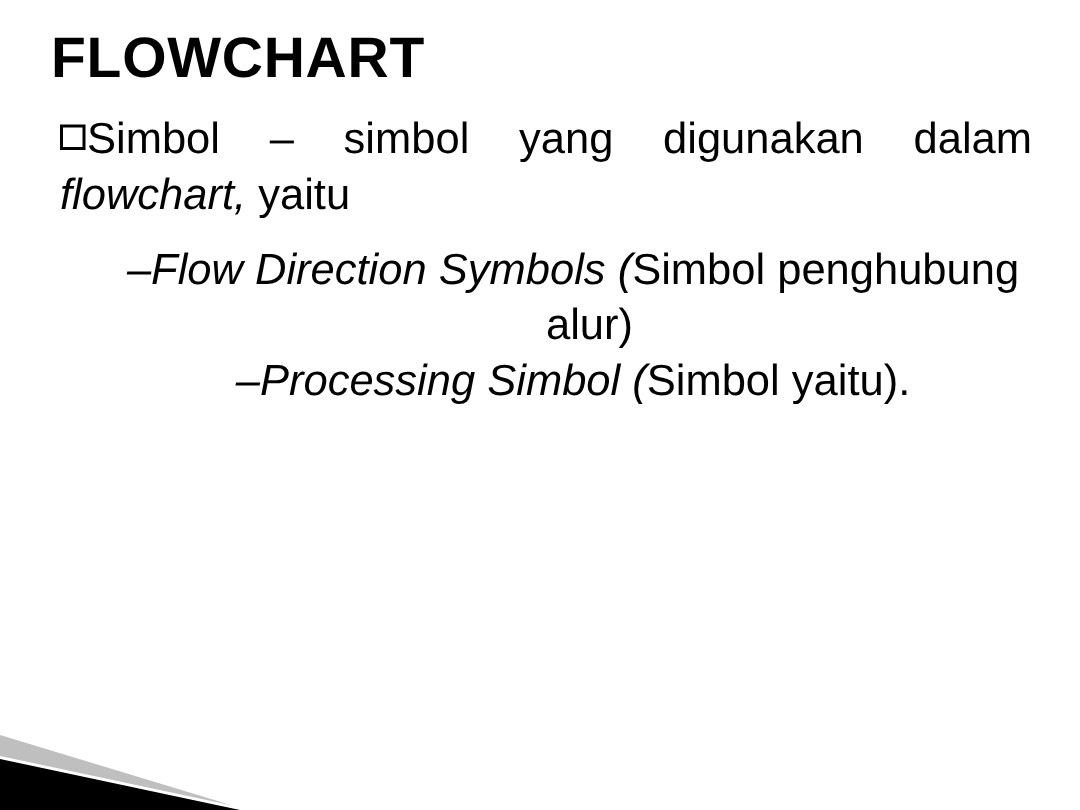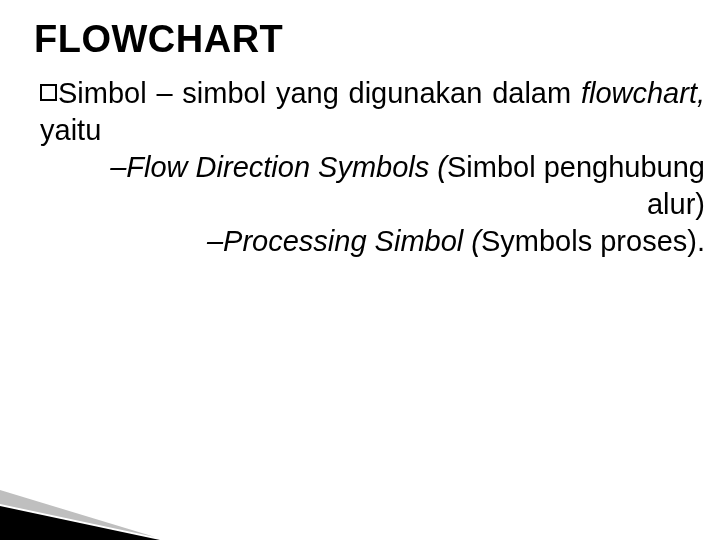--- a/index.html
+++ b/index.html
@@ -6,57 +6,57 @@
   body {
     width: 720px;
     height: 540px;
     background: #ffffff;
     font-family: "Segoe UI", "Lucida Sans", Arial, sans-serif;
     color: #000000;
     position: relative;
     overflow: hidden;
   }
   .slide {
-    padding: 18px 15px 0 34px;
+    padding: 18px 32px 0 34px;
   }
   .title {
     font-size: 38px;
     font-weight: 700;
     letter-spacing: 0.5px;
     margin-bottom: 14px;
     font-family: "Arial Narrow", "Segoe UI", Arial, sans-serif;
   }
   .body-text {
     font-size: 29px;
     line-height: 1.28;
     padding-left: 6px;
     text-align: justify;
   }
   .intro {
-    margin-bottom: 0;
+    margin-bottom: 13px;
   }
   .bullet-mark {
     display: inline-block;
     width: 17px;
     height: 17px;
     border: 2px solid #000;
     vertical-align: baseline;
     position: relative;
     top: -2px;
     margin-right: 1px;
   }
   .italic { font-style: italic; }
   .sublist {
     padding-left: 36px;
   }
   .sub-item {
     text-indent: -22px;
     padding-left: 22px;
     margin-top: 0;
-    text-align: right;
+    text-align: center;
   }
   .sub-item .dash {
     font-style: italic;
   }
   .wedge {
     position: absolute;
     left: 0;
     bottom: 0;
     width: 160px;
     height: 50px;
@@ -72,21 +72,21 @@
   <div class="body-text">
     <div class="intro">
       <span class="bullet-mark"></span><span>Simbol</span><span> – simbol yang digunakan dalam </span><span class="italic">flowchart,</span><span> yaitu</span>
     </div>
 
     <div class="sublist">
       <div class="sub-item">
         <span class="italic dash">–</span><span class="italic">Flow Direction Symbols (</span><span>Simbol penghubung alur)</span>
       </div>
       <div class="sub-item">
-        <span class="italic dash">–</span><span class="italic">Processing Simbol (</span><span>Symbols proses).</span>
+        <span class="italic dash">–</span><span class="italic">Processing Simbol (</span><span>Simbol yaitu).</span>
       </div>
     </div>
   </div>
 
 </div>
 
 <svg class="wedge" viewBox="0 0 160 50" preserveAspectRatio="none">
   <polygon points="0,50 160,50 0,16" fill="#000000"></polygon>
   <polygon points="0,14 155,47 0,0" fill="#bfbfbf"></polygon>
 </svg>

